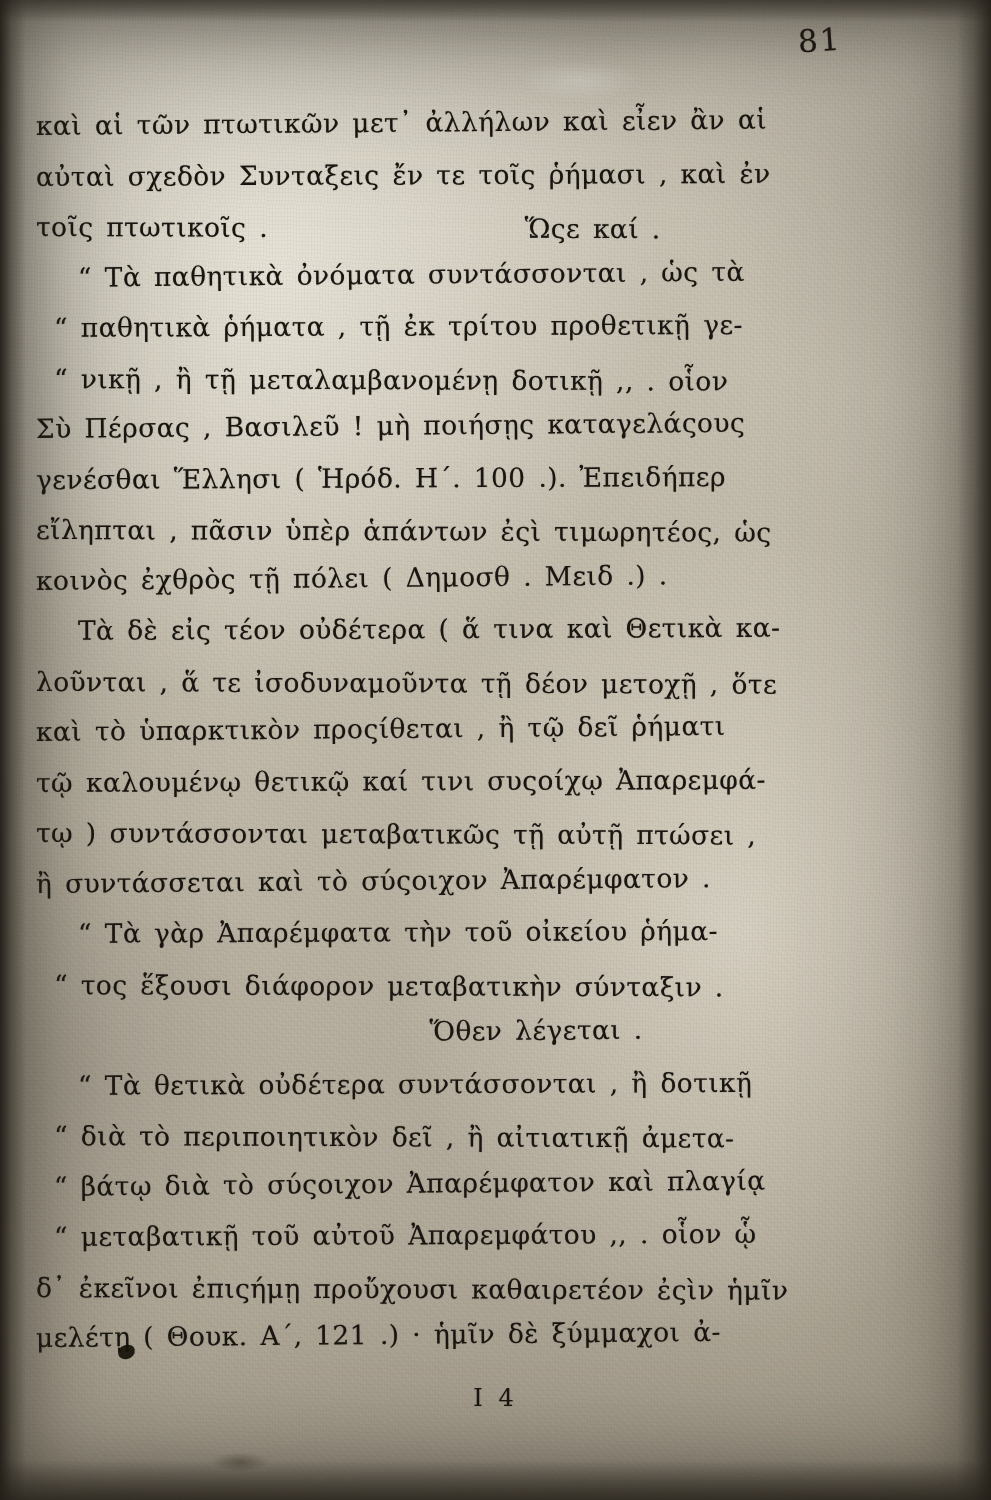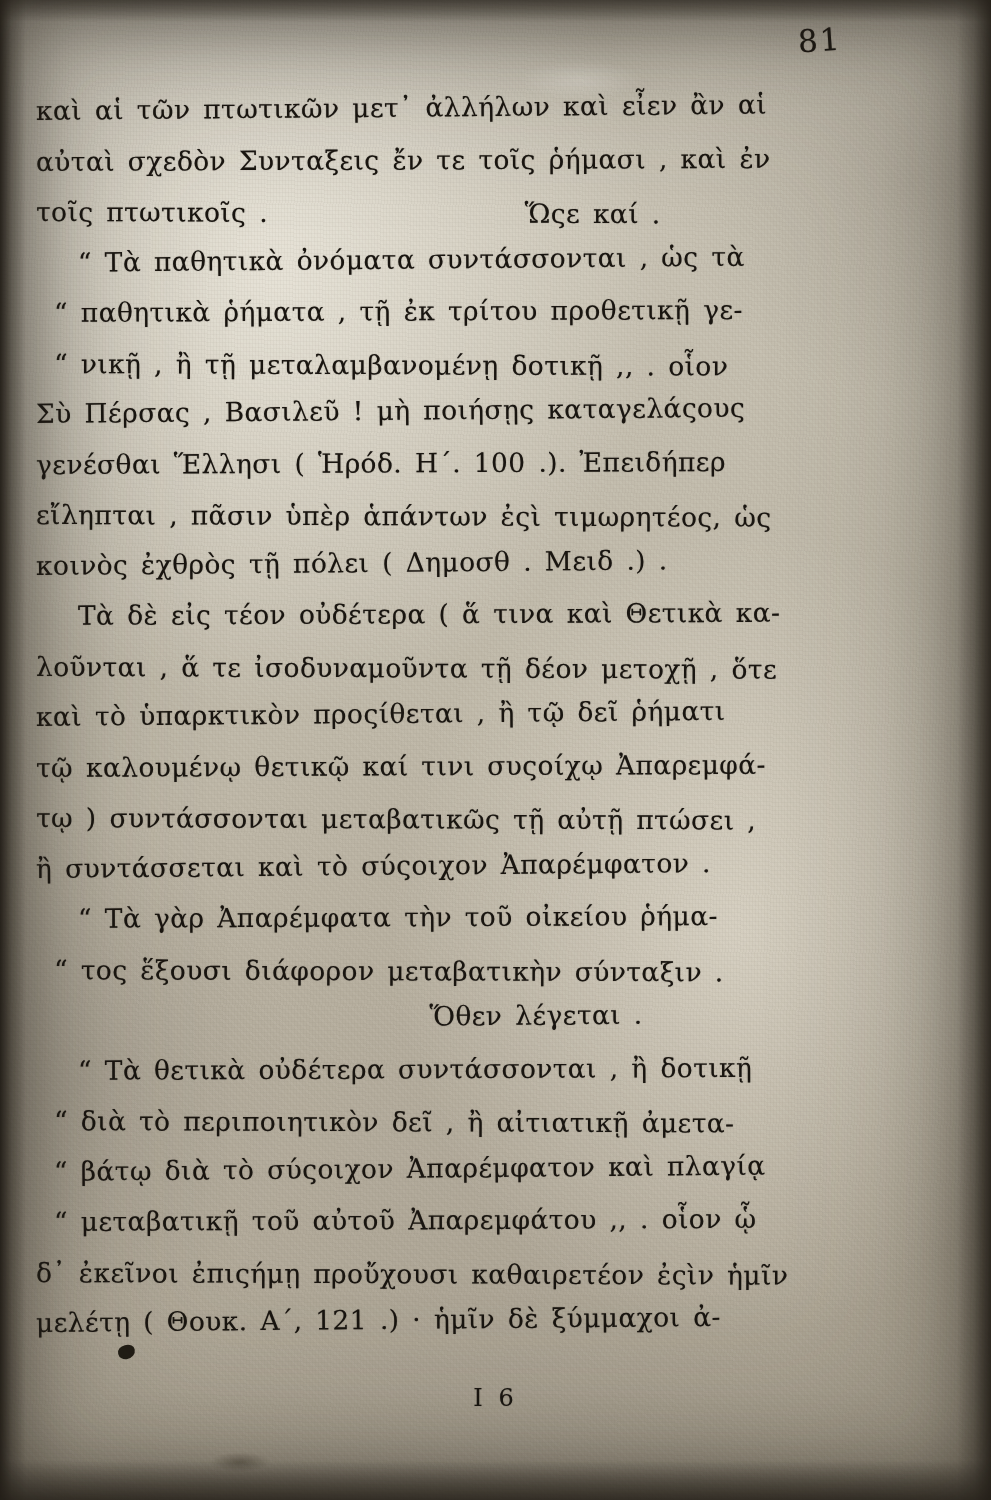--- a/index.html
+++ b/index.html
@@ -81,21 +81,21 @@
     top: 22px;
     right: 150px;
     font-size: 31px;
     letter-spacing: 2px;
     transform: rotate(-4deg);
     font-family: "DejaVu Serif", serif;
   }
   #text-block {
     position: absolute;
     left: 36px;
-    top: 86px;
+    top: 101px;
     width: 880px;
     font-size: 26.5px;
     line-height: 50.5px;
     letter-spacing: 0.4px;
     word-spacing: 4px;
   }
   .line {
     display: block;
     white-space: pre;
     transform-origin: left center;
@@ -187,20 +187,20 @@
       <span class="line quote-in l-tilt-c">“ διὰ τὸ περιποιητικὸν δεῖ , ἢ αἰτιατικῇ ἀμετα-</span>
       <span class="line quote-in l-tilt-a">“ βάτῳ διὰ τὸ σύςοιχον Ἀπαρέμφατον καὶ πλαγίᾳ</span>
       <span class="line quote-in l-tilt-b">“ μεταβατικῇ τοῦ αὐτοῦ Ἀπαρεμφάτου ,, . οἷον ᾧ</span>
       <span class="line l-tilt-c">δ᾽ ἐκεῖνοι ἐπιςήμῃ προὔχουσι καθαιρετέον ἐςὶν ἡμῖν</span>
       <span class="line l-tilt-a">μελέτῃ ( Θουκ. Α΄, 121 .) · ἡμῖν δὲ ξύμμαχοι ἀ-</span>
     </div>
 
   <div id="blot"></div>
   <div id="smudge-1"></div>
 
-  <div id="signature" class="ink">I 6</div>
+  <div id="signature" class="ink">I 4</div>
 
   <div id="edge-top"></div>
   <div id="edge-left"></div>
   <div id="edge-right"></div>
   <div id="edge-bottom"></div>
   <div id="vignette"></div>
 </div>
 
 </body></html>

